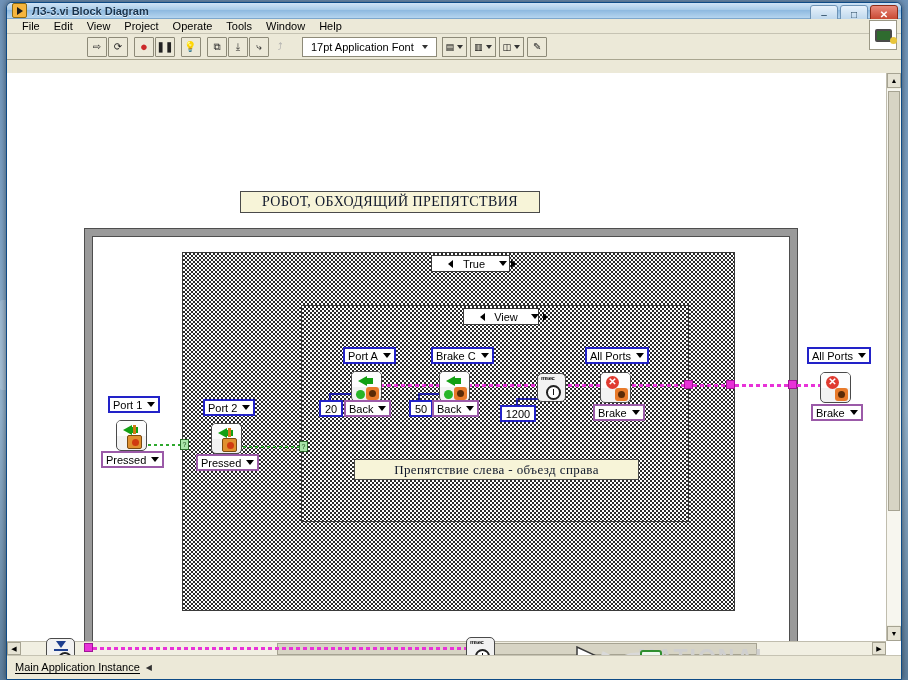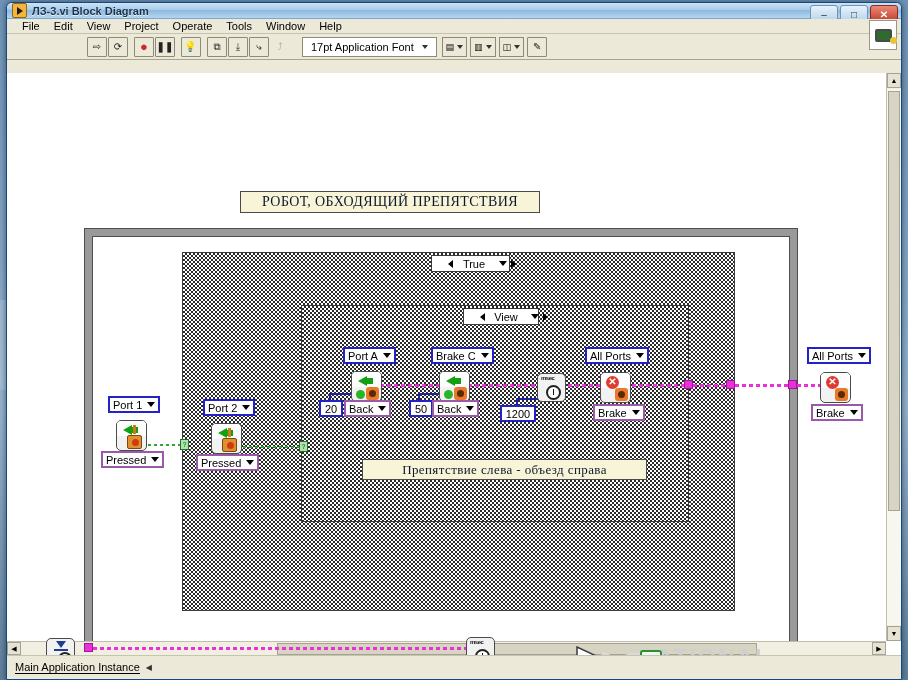--- a/index.html
+++ b/index.html
@@ -415,21 +415,21 @@
       <div class="wire-pink" style="left:440px; top:311px; width:80px;"></div>
       <div class="wire-pink" style="left:540px; top:311px; width:45px;"></div>
       <div class="wire-pink" style="left:604px; top:311px; width:63px;"></div>
       <div class="tunnel-pink" style="left:663px; top:307px;"></div>
       <div class="wire-pink" style="left:672px; top:311px; width:36px;"></div>
       <div class="tunnel-pink" style="left:705px; top:307px;"></div>
       <div class="wire-pink" style="left:714px; top:311px; width:57px;"></div>
       <div class="tunnel-pink" style="left:767px; top:307px;"></div>
       <div class="wire-pink" style="left:776px; top:311px; width:28px;"></div>
 
-      <div class="banner" style="left:341px; top:386px; width:285px; height:21px; font-size:13px;">Препятствие  слева - объезд  справа</div>
+      <div class="banner" style="left:333px; top:386px; width:285px; height:21px; font-size:13px;">Препятствие  слева - объезд  справа</div>
 
       <div class="node" style="left:25px; top:565px; width:29px; height:29px;">
         <div class="dlarrow"></div>
         <div class="dlbar"></div>
         <div class="clock" style="left:11px;bottom:0px;width:14px;height:14px;"></div>
       </div>
       <div class="tunnel-pink" style="left:63px; top:570px;"></div>
       <div class="wire-pink" style="left:72px; top:574px; width:375px;"></div>
       <div class="node" style="left:445px; top:564px; width:29px; height:29px;">
         <div class="msec">msec</div>

